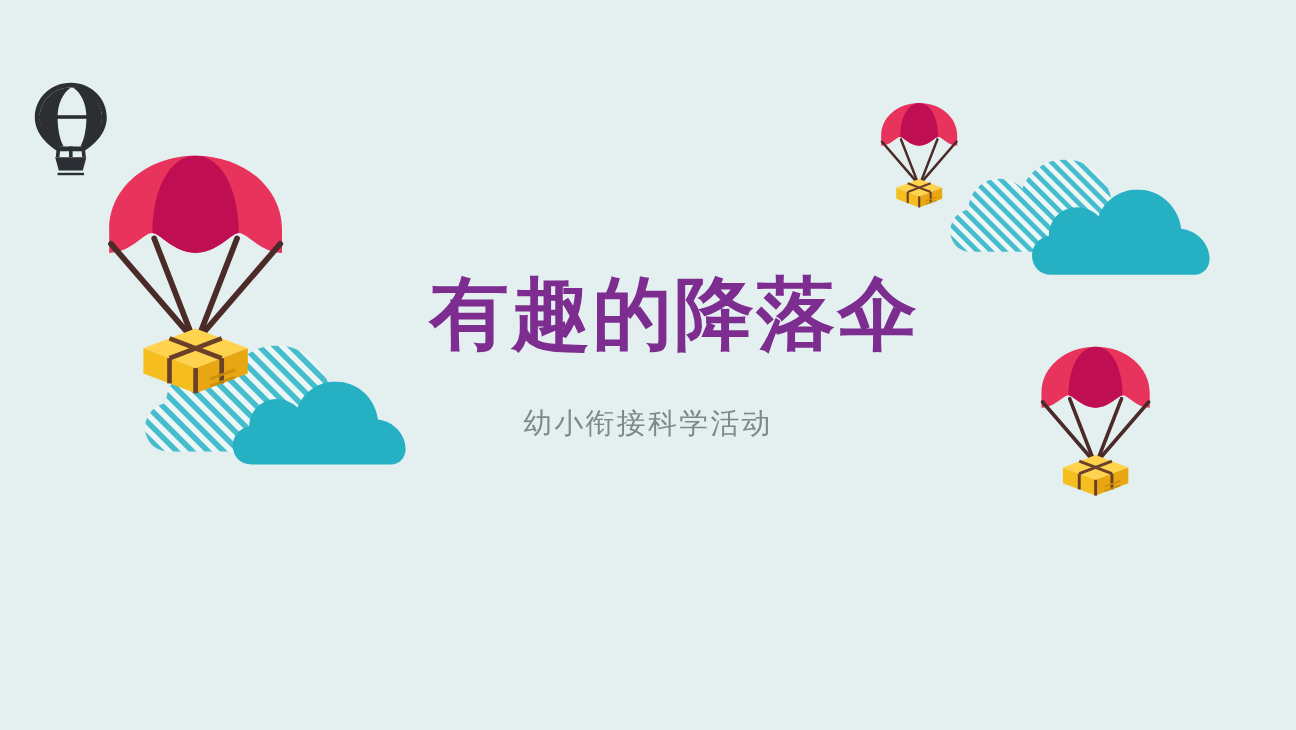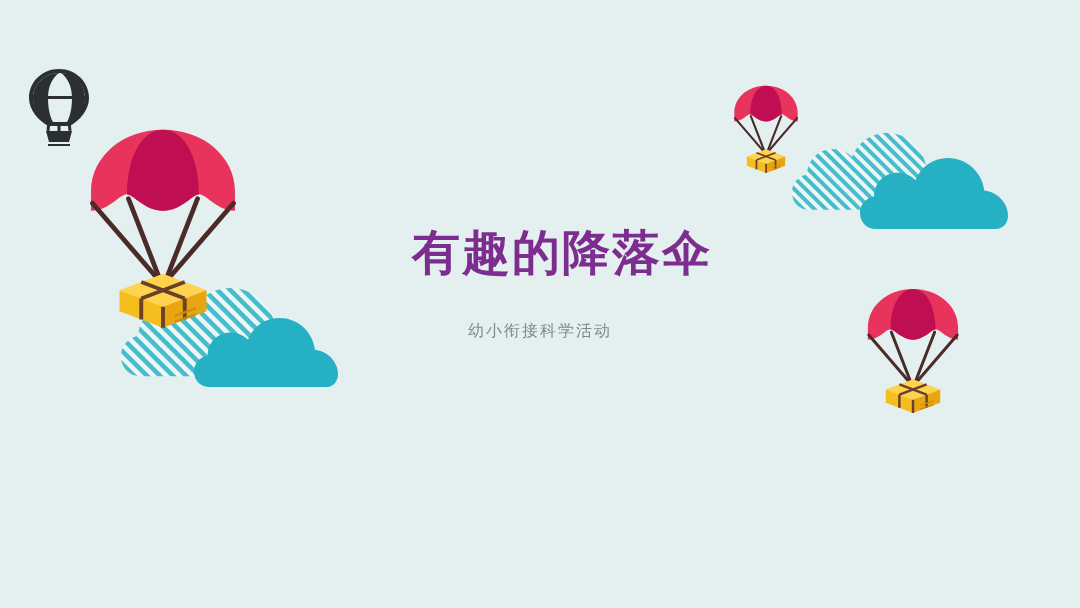--- a/index.html
+++ b/index.html
@@ -33,34 +33,34 @@
     position: absolute;
     left: 0;
     top: 228px;
     width: 1080px;
     text-align: center;
   }
 
   .slide-title {
     margin: 0;
     color: #7D2D8F;
-    font-size: 48px;
+    font-size: 66px;
     font-weight: bold;
     letter-spacing: 2px;
     line-height: 1.02;
     font-family: "DejaVu Sans", "Liberation Sans", sans-serif;
     white-space: nowrap;
     padding-left: 44px;
   }
 
   .slide-subtitle {
     margin: 0;
     padding-top: 44px;
     color: #7E8A8A;
-    font-size: 16px;
+    font-size: 24px;
     letter-spacing: 2px;
     line-height: 1.2;
     font-family: "DejaVu Sans", "Liberation Sans", sans-serif;
     white-space: nowrap;
   }
 </style>
 </head>
 <body>
 
 <div id="slide">

